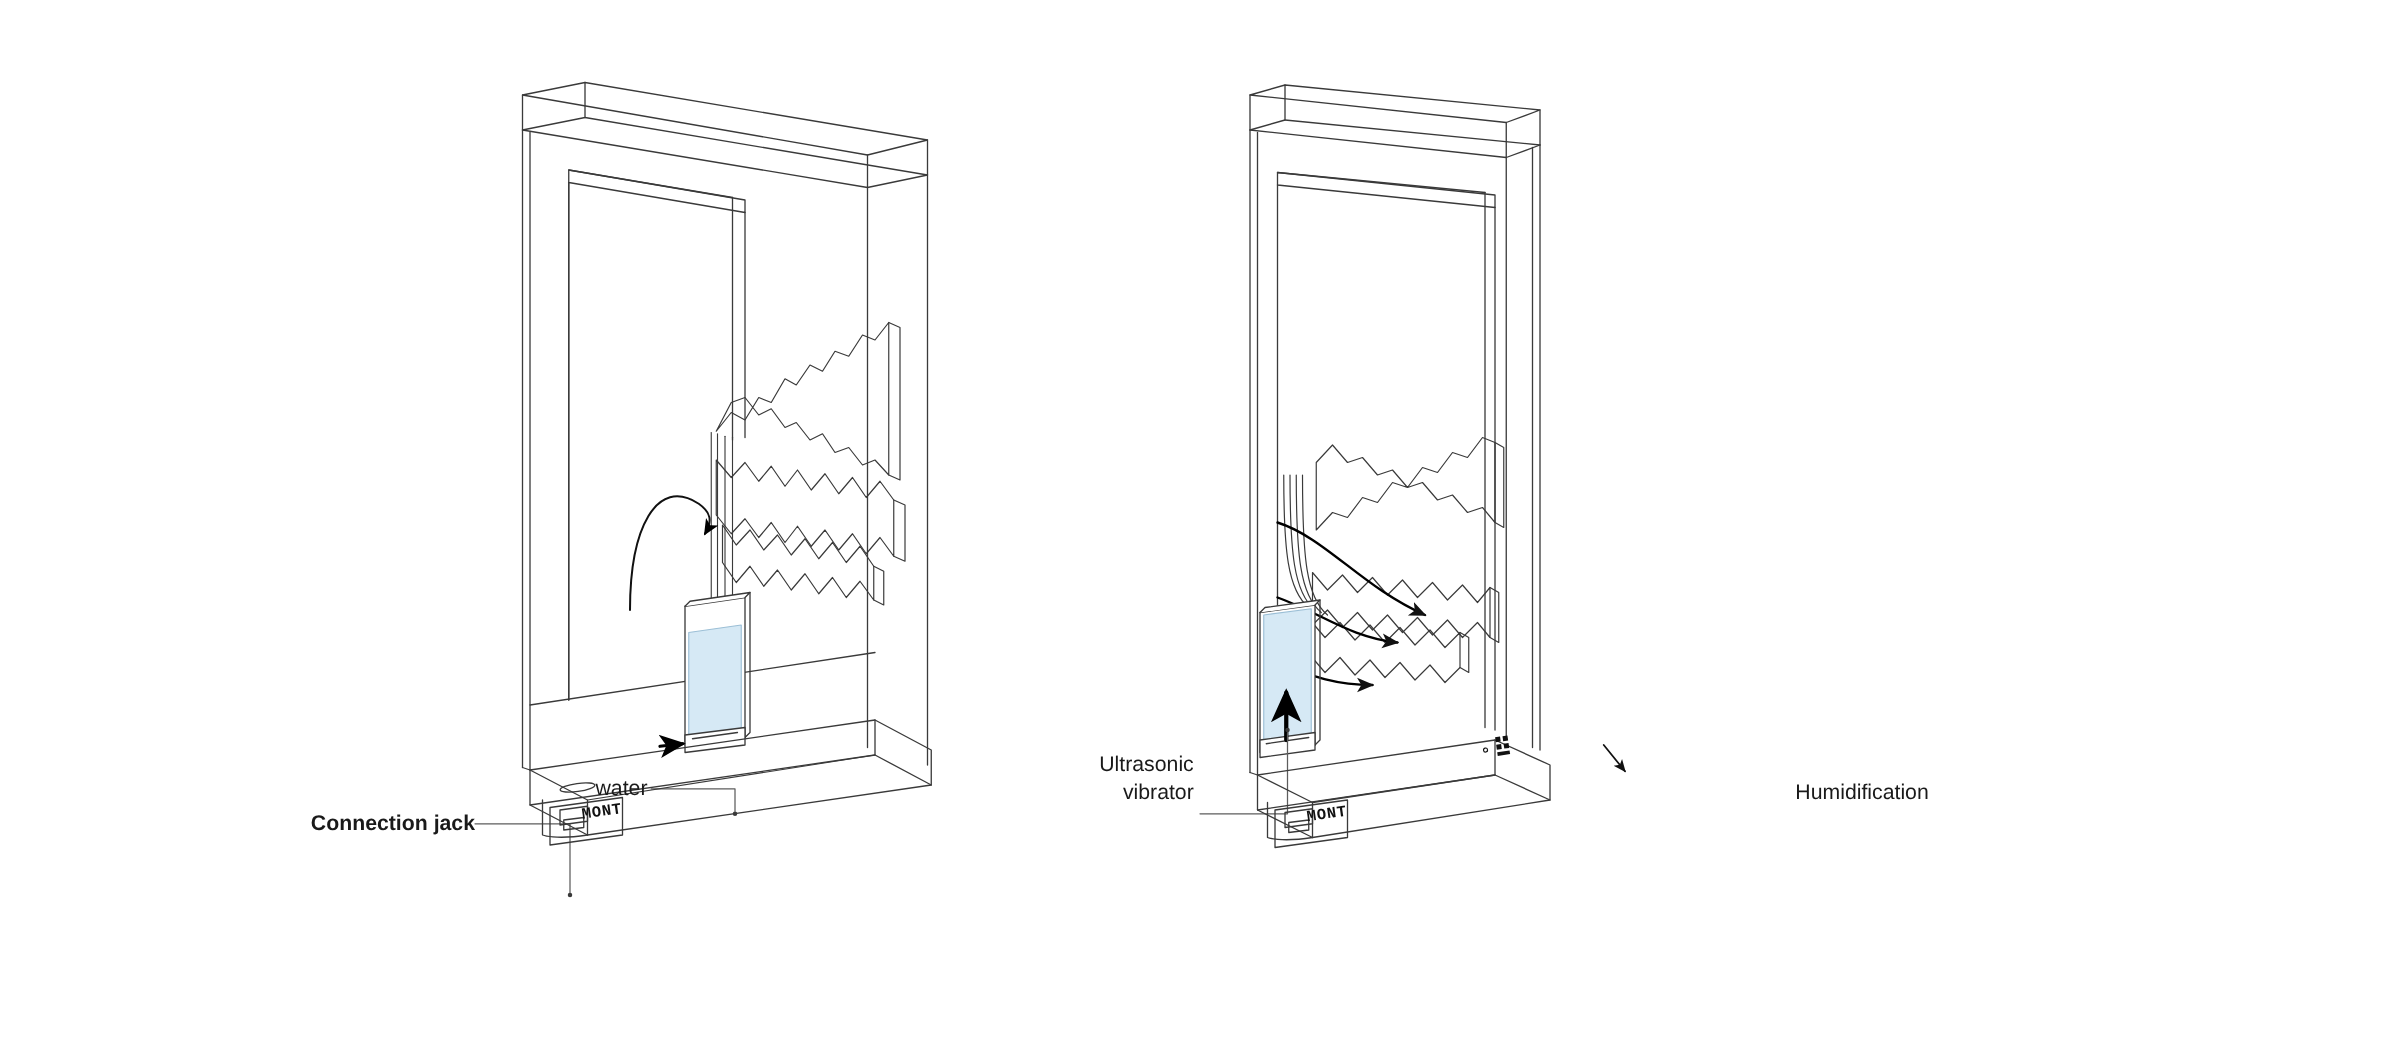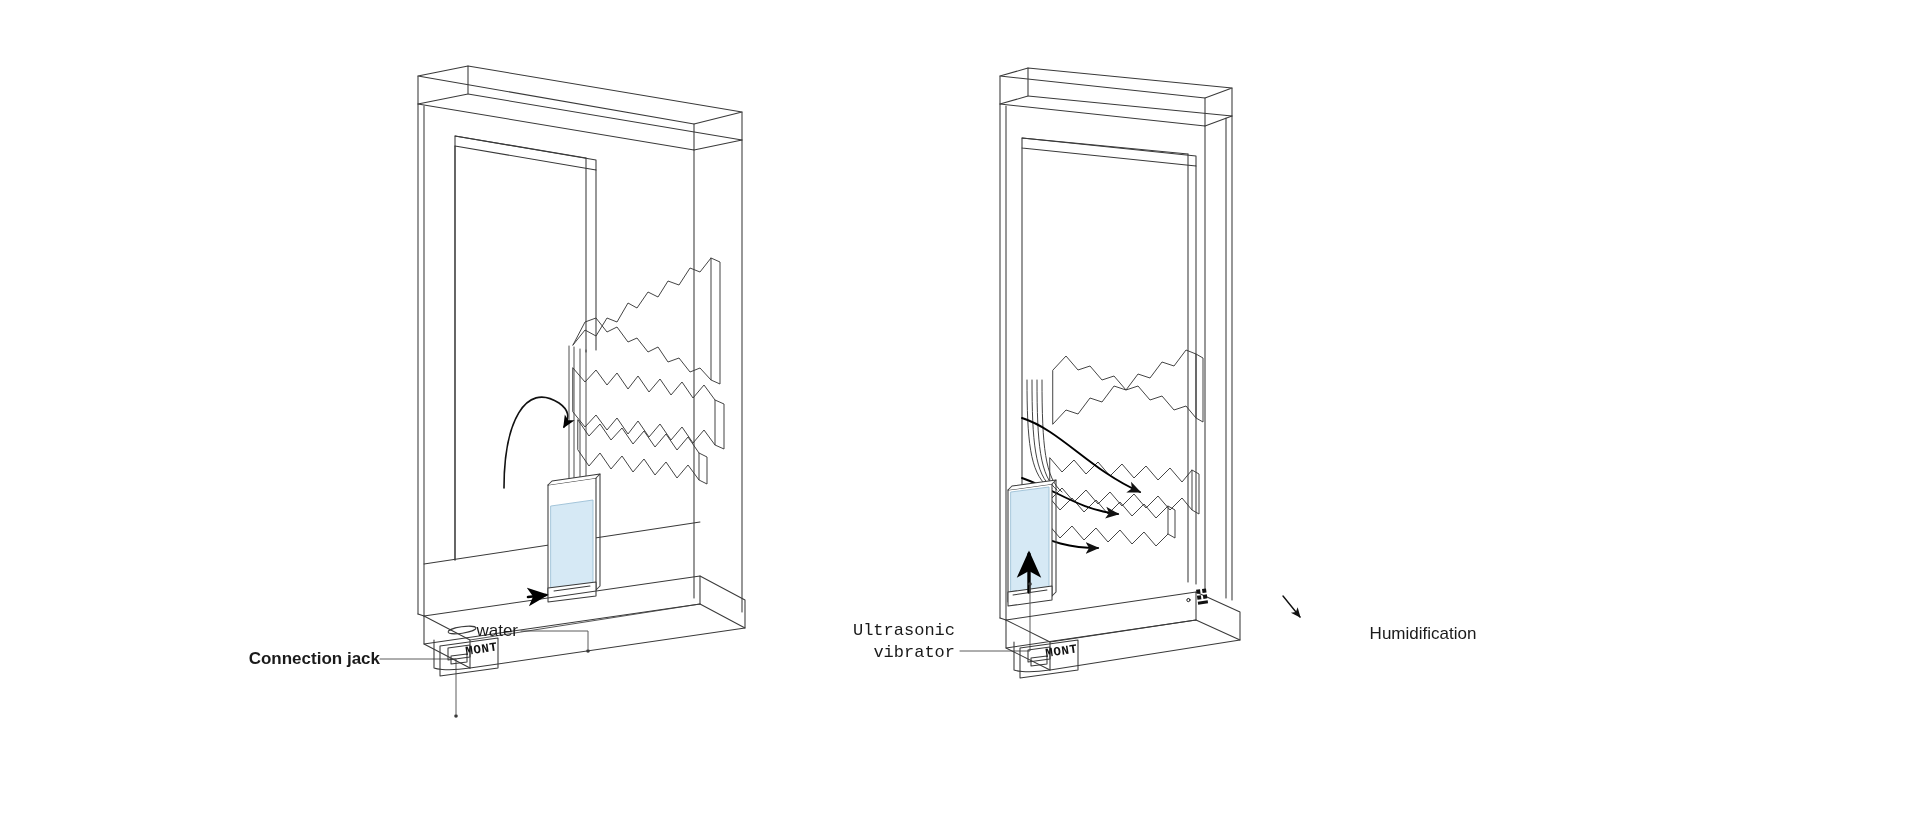--- a/index.html
+++ b/index.html
@@ -4,21 +4,21 @@
 <title>Humidifier Technical Diagram</title>
 <style>
   html,body{margin:0;padding:0;background:#ffffff;}
   body{width:1920px;height:840px;overflow:hidden;
        font-family:"Liberation Sans", sans-serif;}
   #stage{position:relative;width:1920px;height:840px;background:#ffffff;}
   svg.diagram{position:absolute;left:0;top:0;width:1920px;height:840px;display:block;}
   .lbl{position:absolute;font-family:"Liberation Sans", sans-serif;
        font-size:17px;color:#1a1a1a;line-height:1.28;white-space:pre-line;}
   .lbl.r{text-align:right;}
-  .lbl.l{text-align:center;}
+  .lbl.l{text-align:right;}
 </style>
 </head>
 <body>
 
 <div id="stage">
 
 <svg class="diagram" viewBox="0 0 1920 840">
   <defs>
     <marker id="ah" markerWidth="9" markerHeight="9" refX="7" refY="4.2" orient="auto" markerUnits="strokeWidth">
       <path d="M0,0.6 L8,4.2 L0,7.8 L2,4.2 Z" fill="#000"></path>
@@ -276,18 +276,18 @@
         <circle cx="1189" cy="598" r="1.6" fill="none" stroke="#111" stroke-width="0.9"></circle>
       </g>
     </g>
   </g>
 </svg>
 
 <div class="lbl r" style="left:160px;top:648px;width:220px;font-weight:bold;">Connection jack</div>
 
 <div class="lbl r" style="left:370px;top:620px;width:148px;">water</div>
 
-<div class="lbl r" style="left:780px;top:620px;width:175px;font-family:Liberation Mono, monospace;">Ultrasonic
+<div class="lbl r" style="left:780px;top:601px;width:175px;">Ultrasonic
 vibrator</div>
 
 <div class="lbl l" style="left:1303px;top:623px;width:240px;">Humidification</div>
 
 </div>
 
 </body></html>

